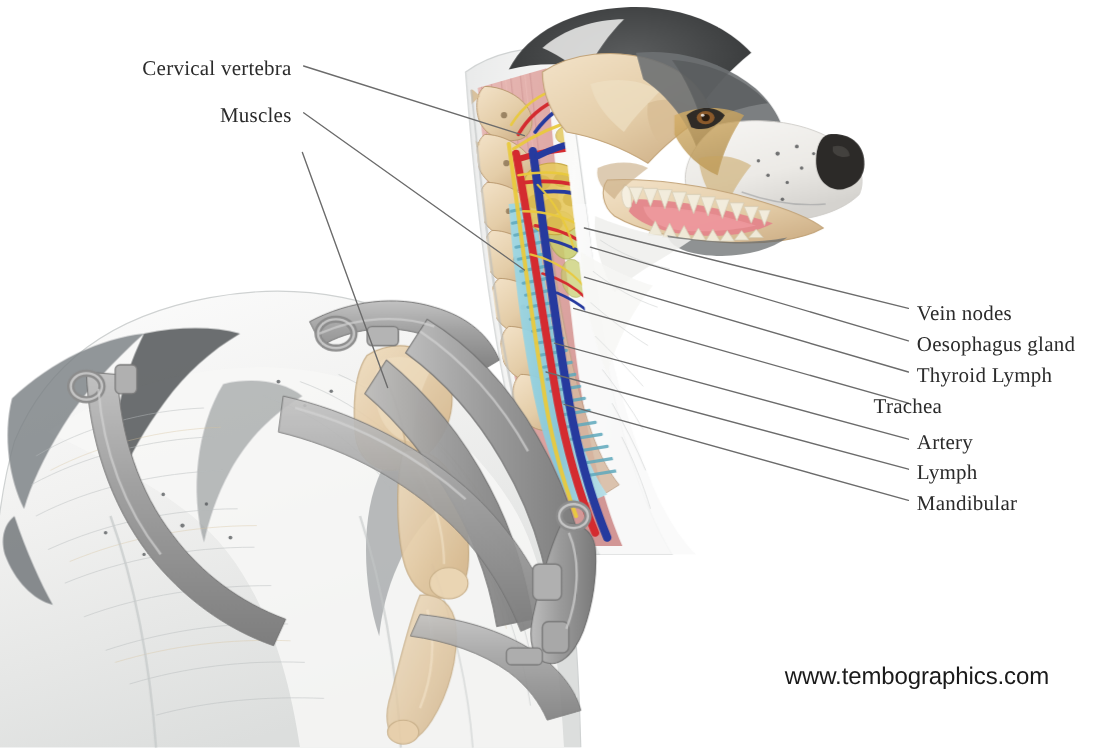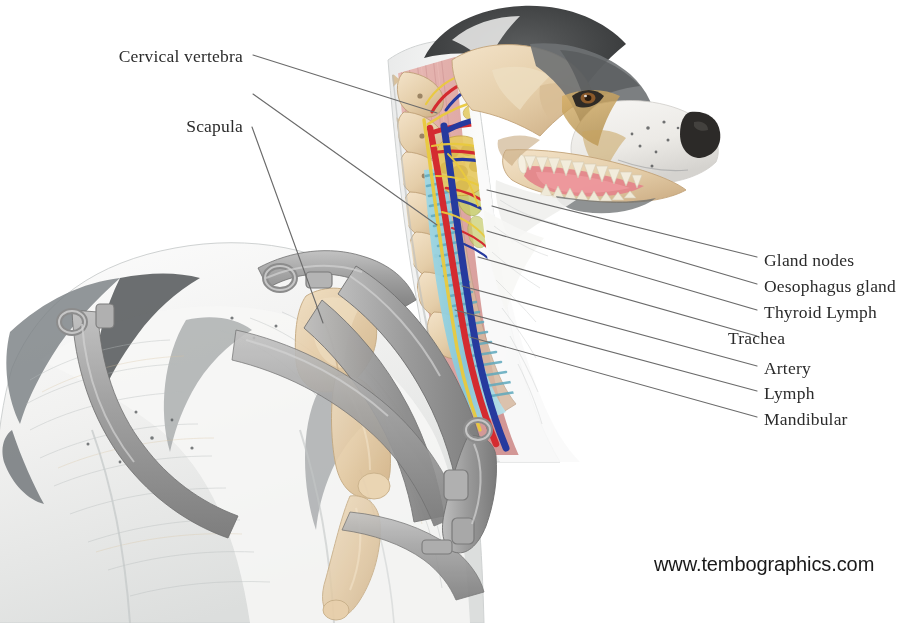--- a/index.html
+++ b/index.html
@@ -545,23 +545,23 @@
         <line x1="757" y1="284" x2="492" y2="206"></line>
         <line x1="757" y1="310" x2="487" y2="231"></line>
         <line x1="757" y1="336" x2="478" y2="257"></line>
         <line x1="757" y1="366" x2="462" y2="286"></line>
         <line x1="757" y1="391" x2="455" y2="310"></line>
         <line x1="757" y1="417" x2="470" y2="337"></line>
       </g>
   </svg>
 
   <div class="label left" style="left:60px; top:57px; width:183px;">Cervical vertebra</div>
-  <div class="label left" style="left:60px; top:127px; width:183px;">Scapula</div>
-
-  <div class="label right" style="left:764px; top:261px;">Gland nodes</div>
+  <div class="label left" style="left:60px; top:96px; width:183px;">Muscles</div>
+
+  <div class="label right" style="left:764px; top:261px;">Vein nodes</div>
   <div class="label right" style="left:764px; top:287px;">Oesophagus gland</div>
   <div class="label right" style="left:764px; top:313px;">Thyroid Lymph</div>
   <div class="label right" style="left:728px; top:339px;font-family:Liberation Serif, serif;">Trachea</div>
   <div class="label right" style="left:764px; top:369px;">Artery</div>
   <div class="label right" style="left:764px; top:394px;">Lymph</div>
   <div class="label right" style="left:764px; top:420px;">Mandibular</div>
 
   <div id="watermark">www.tembographics.com</div>
 
 </div>

